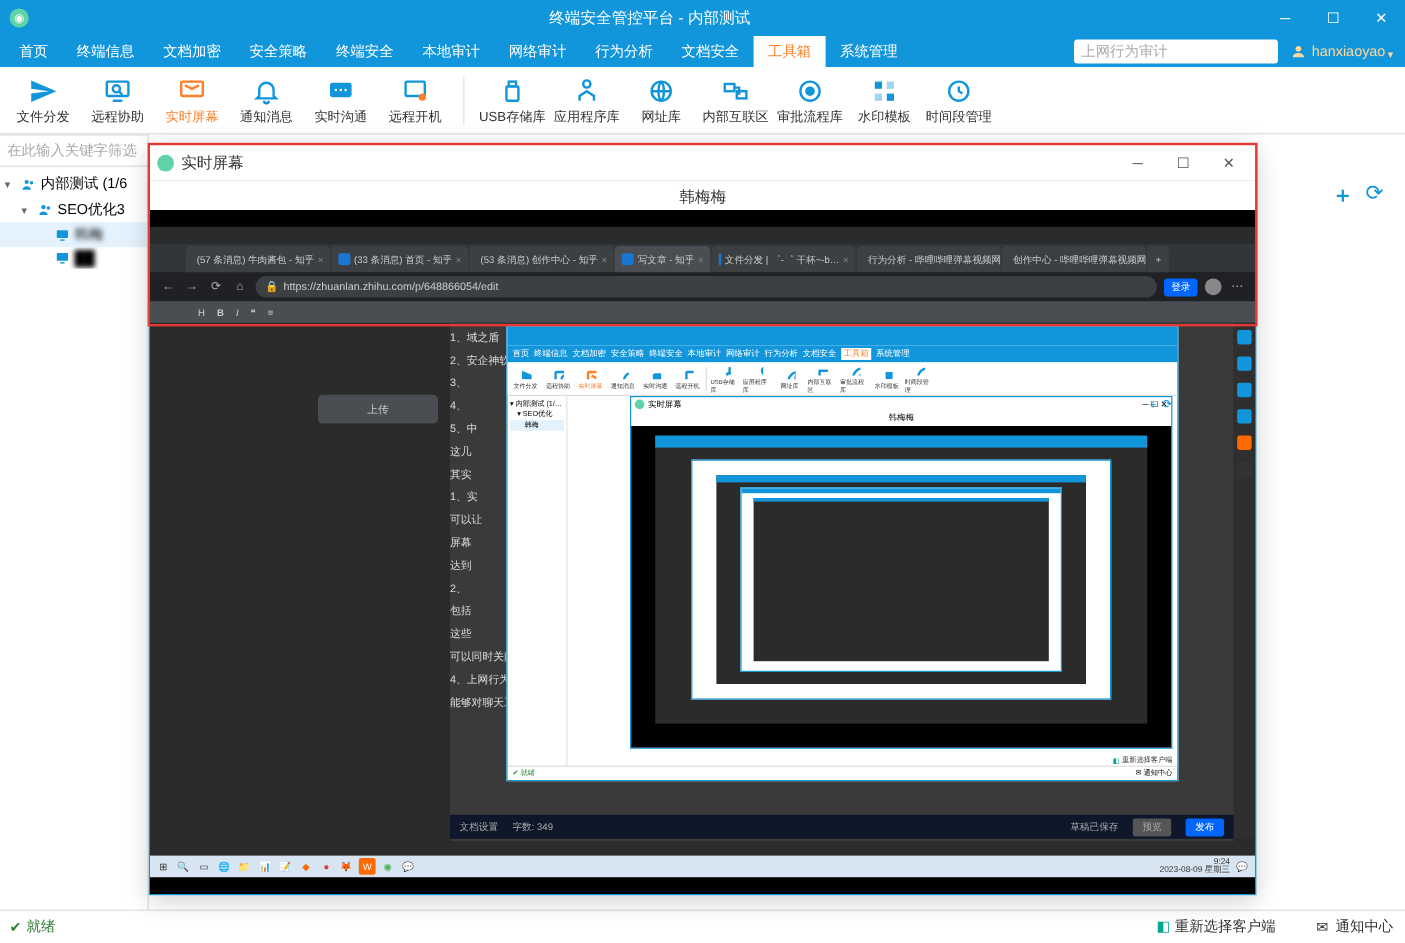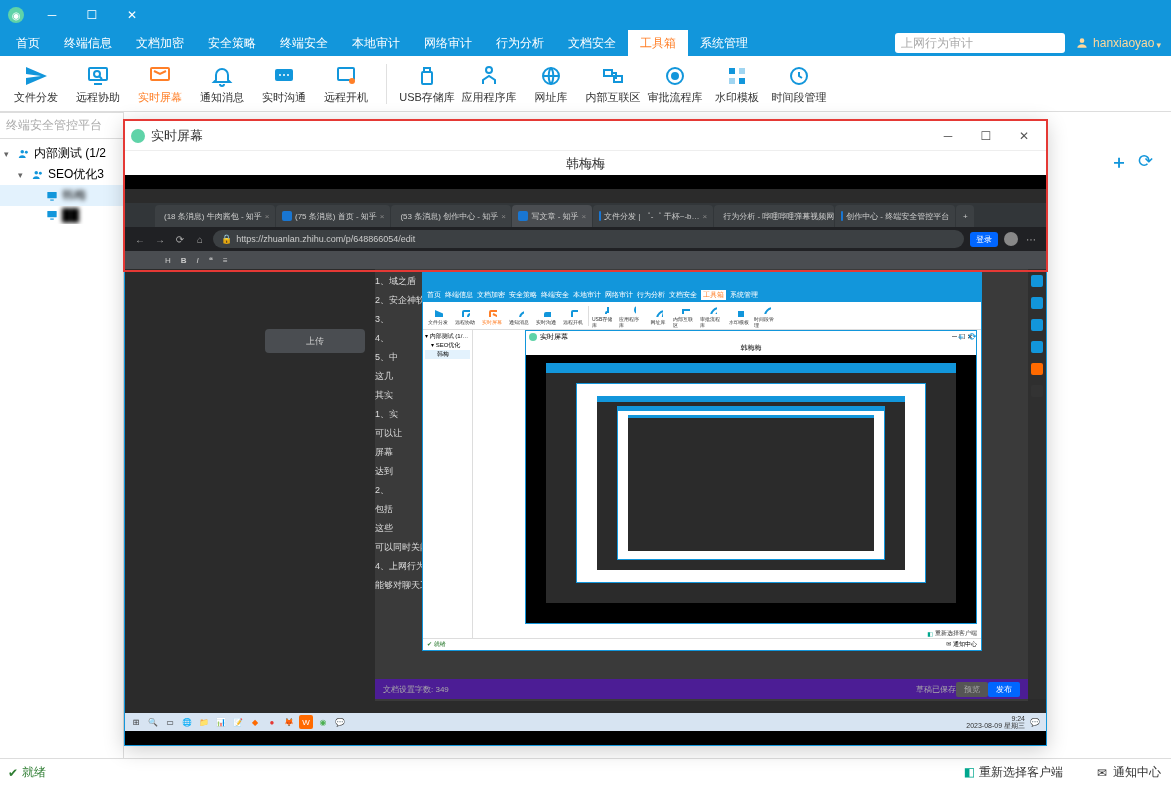--- a/index.html
+++ b/index.html
@@ -92,20 +92,21 @@
 .recursive .rnest{position:absolute;top:20px;left:30px;right:30px;bottom:20px;background:#fff;border:1px solid #1296db;}
 .recursive .rnest2{position:absolute;top:12px;left:20px;right:20px;bottom:12px;background:#2b2b2b;}
 .recursive .rnest3{position:absolute;top:10px;left:20px;right:20px;bottom:10px;background:#fff;border:1px solid #1296db;}
 
 </style>
 </head>
 <body>
 
 <div class="titlebar">
   <div class="logo">◉</div>
+  <div class="title">终端安全管控平台 - 内部测试</div>
   <div class="winbtn">─</div>
   <div class="winbtn">☐</div>
   <div class="winbtn">✕</div>
 </div>
 
 <div class="topbar" id="menu-bar">
 
   <div class="menu-item">首页</div>
     <div class="menu-item">终端信息</div>
     <div class="menu-item">文档加密</div>
@@ -251,30 +252,30 @@
           <circle cx="12" cy="12" r="8"></circle>
           <path d="M12 8v4l3 2"></path>
         </svg>
       </div>
       <span>时间段管理</span>
     </div>
   </div>
 
 <div class="body">
   <div class="sidebar">
-    <div class="filter">终端安全管控平台</div>
+    <div class="filter">在此输入关键字筛选</div>
     <div id="tree">
         <div class="tree-row" style="padding-left: 4px;">
           <span class="caret">▾</span>
           <svg class="grp-icon" viewBox="0 0 24 24" fill="#1296db">
             <circle cx="9" cy="8" r="3"></circle>
             <circle cx="16" cy="9" r="2.5"></circle>
             <path d="M3 19c0-3 3-5 6-5s6 2 6 5"></path>
           </svg>
-          <span>内部测试 (1/2</span>
+          <span>内部测试 (1/6</span>
         </div>
         <div class="tree-row" style="padding-left: 18px;">
           <span class="caret">▾</span>
           <svg class="grp-icon" viewBox="0 0 24 24" fill="#1296db">
             <circle cx="9" cy="8" r="3"></circle>
             <circle cx="16" cy="9" r="2.5"></circle>
             <path d="M3 19c0-3 3-5 6-5s6 2 6 5"></path>
           </svg>
           <span>SEO优化3</span>
         </div>
@@ -327,26 +328,26 @@
     <span class="wb">✕</span>
   </div>
   <div class="rt-name">韩梅梅</div>
   <div class="rt-screen">
     <div class="desktop">
 
       <div class="browser">
         <div class="tabs" id="browser-tabs">
             <div class="tab">
               <span class="favicon"></span>
-              <span>(18 条消息) 牛肉酱包 - 知乎</span>
+              <span>(57 条消息) 牛肉酱包 - 知乎</span>
               <span class="x">×</span>
             </div>
             <div class="tab">
               <span class="favicon"></span>
-              <span>(75 条消息) 首页 - 知乎</span>
+              <span>(33 条消息) 首页 - 知乎</span>
               <span class="x">×</span>
             </div>
             <div class="tab">
               <span class="favicon"></span>
               <span>(53 条消息) 创作中心 - 知乎</span>
               <span class="x">×</span>
             </div>
             <div class="tab active">
               <span class="favicon"></span>
               <span>写文章 - 知乎</span>
@@ -356,21 +357,21 @@
               <span class="favicon"></span>
               <span>文件分发 | ゜-゜ 干杯~-b…</span>
               <span class="x">×</span>
             </div>
             <div class="tab">
               <span class="favicon"></span>
               <span>行为分析 - 哔哩哔哩弹幕视频网</span>
             </div>
             <div class="tab">
               <span class="favicon"></span>
-              <span>创作中心 - 终端安全管控平台</span>
+              <span>创作中心 - 哔哩哔哩弹幕视频网</span>
             </div>
             <div class="tab" style="min-width: 18px; justify-content: center;">+</div>
           </div>
         <div class="addr">
           <span class="navbtn">←</span>
           <span class="navbtn">→</span>
           <span class="navbtn">⟳</span>
           <span class="navbtn">⌂</span>
           <div class="url">🔒 <span style="margin-left:4px;">https://zhuanlan.zhihu.com/p/648866054/edit</span></div>
           <span class="login">登录</span>
@@ -567,21 +568,21 @@
               </div>
             <div style="position:absolute;top:0;right:4px;font-size:10px;color:#1296db;">＋ ⟳</div>
           </div>
         </div>
         <div style="position:absolute;bottom:0;left:0;right:0;height:12px;border-top:1px solid #ddd;font-size:6px;display:flex;align-items:center;padding:0 4px;">
             <span style="color:#2e7d32;">✔ <span>就绪</span></span>
             <span style="margin-left:auto;">✉ <span>通知中心</span></span>
           </div>
       </div>
 
-      <div style="position:absolute;left:250px;right:18px;bottom:32px;height:20px;background:#4c1d95;display:flex;align-items:center;font-size:8px;color:#aaa;gap:0;padding:0 8px;">
+      <div style="position:absolute;left:250px;right:18px;bottom:32px;height:20px;background:#0f172a;display:flex;align-items:center;font-size:8px;color:#aaa;gap:12px;padding:0 8px;">
         <span>文档设置</span>
         <span><span>字数:</span> <span>349</span></span>
         <span style="margin-left:auto;">草稿已保存</span>
         <span style="background:#555;padding:2px 8px;border-radius:2px;">预览</span>
         <span style="background:#0066ff;color:#fff;padding:2px 8px;border-radius:2px;">发布</span>
       </div>
 
       <div class="taskbar-inner">
         <span class="tb-icon">⊞</span>
         <span class="tb-icon">🔍</span>

